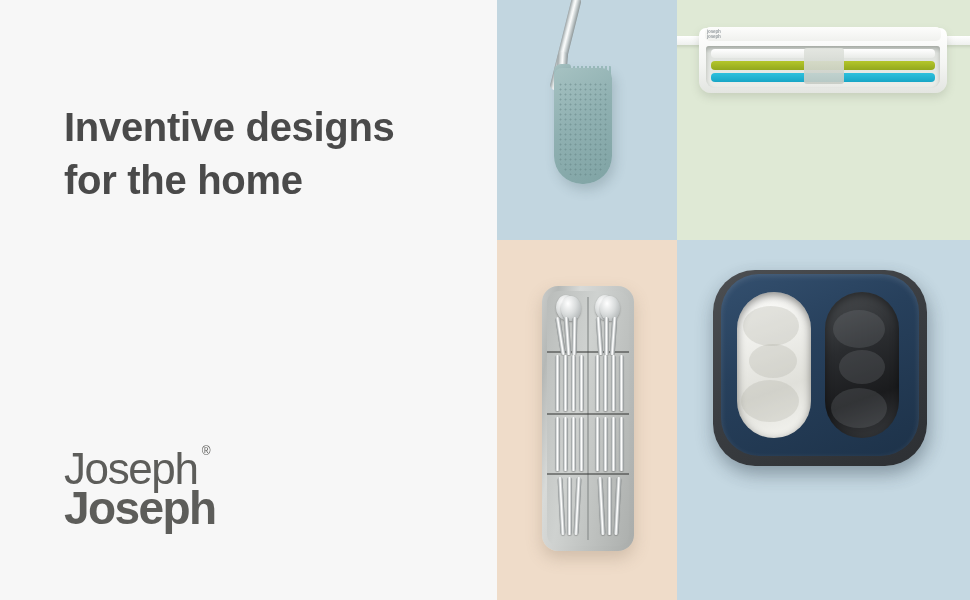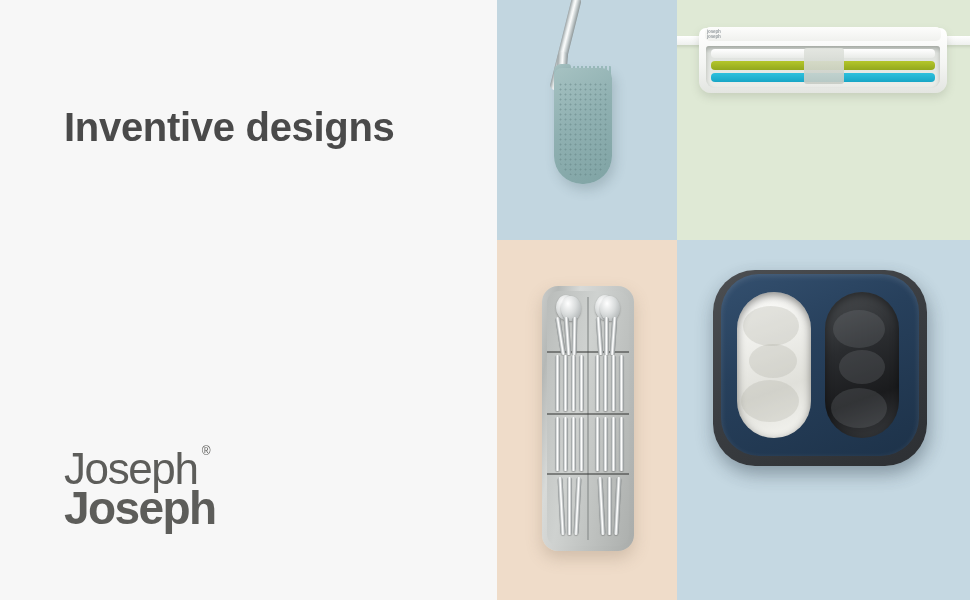--- a/index.html
+++ b/index.html
@@ -278,21 +278,21 @@
   .fold-l { background:rgba(170,170,162,0.5); }
   .fold-d { background:rgba(125,128,132,0.45); }
 </style>
 </head>
 <body>
 
 <div class="banner">
 
   <div class="text-panel">
 
-    <h1 class="headline"><span>Inventive designs</span><br></h1>
+    <h1 class="headline"><span>Inventive designs</span><br><span>for the home</span></h1>
 
 
     <div class="logo">
       <div class="logo-line1"><span>Joseph</span><span class="logo-reg">®</span></div>
       <div class="logo-line2">Joseph</div>
     </div>
 
   </div>
 
   <div class="image-grid">

